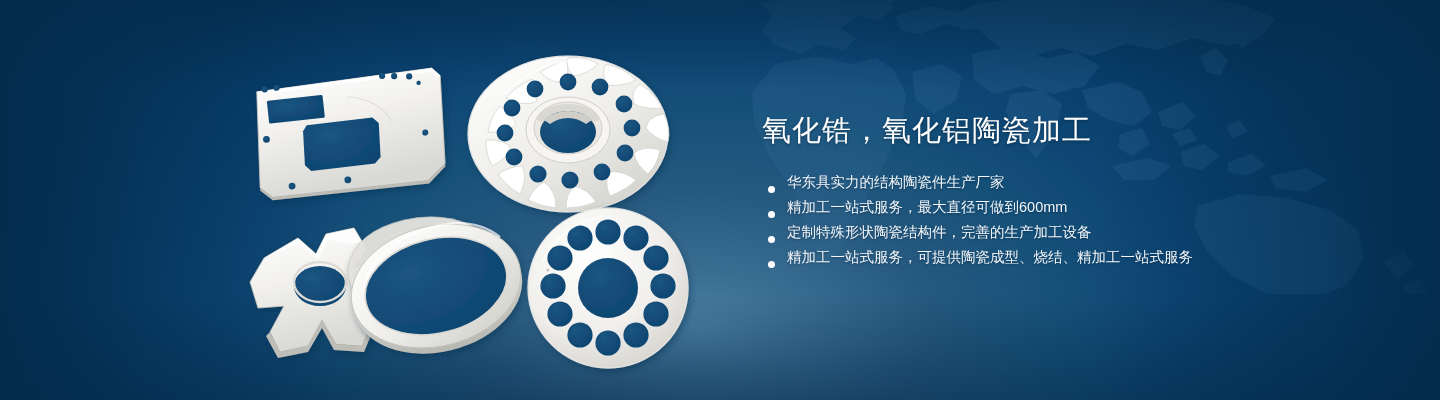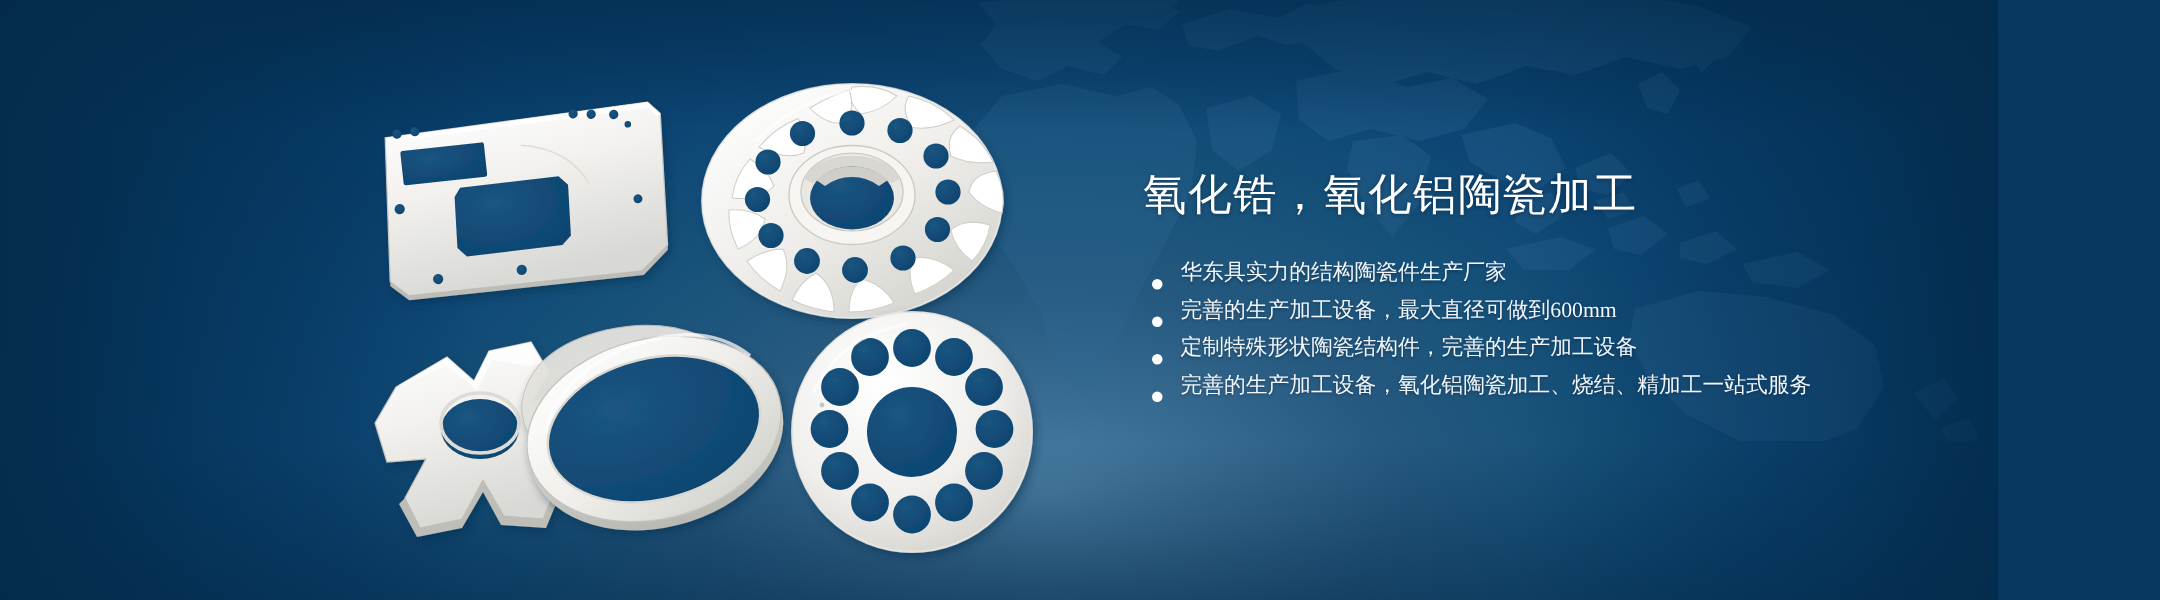--- a/index.html
+++ b/index.html
@@ -2,27 +2,26 @@
 <html><head>
 <meta charset="utf-8">
 <style>
   * { margin:0; padding:0; box-sizing:border-box; }
   html, body {
     width:1440px; height:400px; overflow:hidden;
     background:#06375e;
     font-family:"Liberation Sans","DejaVu Sans",sans-serif;
   }
   #banner {
-    position:relative; width:1332px; height:400px; overflow:hidden;
+    position:relative; width:1440px; height:400px; overflow:hidden;
     background:
       radial-gradient(ellipse 720px 430px at 700px 330px,
         #4a7fa3 0%, #3a6d92 14%, #26597f 32%, #165179 50%,
         #0d4674 66%, #083f6b 80%, #063b66 90%, #05375f 100%),
       linear-gradient(180deg,#06406e 0%,#064572 40%,#05406c 100%);
-    font-family: Liberation Serif, serif;
   }
   
   #vignette {
     position:absolute; inset:0;
     background:
       linear-gradient(90deg, rgba(3,42,74,.85) 0%, rgba(3,42,74,.35) 10%, rgba(3,42,74,0) 24%,
         rgba(3,42,74,0) 76%, rgba(3,42,74,.38) 92%, rgba(3,42,74,.8) 100%),
       linear-gradient(180deg, rgba(3,40,72,.55) 0%, rgba(3,40,72,0) 22%,
         rgba(3,40,72,0) 74%, rgba(3,40,72,.5) 100%);
     pointer-events:none;
@@ -254,26 +253,26 @@
 
   <div id="content">
     <h1 id="title">氧化锆，氧化铝陶瓷加工</h1>
     <ul id="bullets">
       <li>
         <span class="dot"></span>
         <span>华东具实力的结构陶瓷件生产厂家</span>
       </li>
       <li>
         <span class="dot"></span>
-        <span>完善的生产加工设备，最大直径可做到600mm</span>
+        <span>精加工一站式服务，最大直径可做到600mm</span>
       </li>
       <li>
         <span class="dot"></span>
         <span>定制特殊形状陶瓷结构件，完善的生产加工设备</span>
       </li>
       <li>
         <span class="dot"></span>
-        <span>完善的生产加工设备，氧化铝陶瓷加工、烧结、精加工一站式服务</span>
+        <span>精加工一站式服务，可提供陶瓷成型、烧结、精加工一站式服务</span>
       </li>
     </ul>
   </div>
 
 </div>
 
 </body></html>

